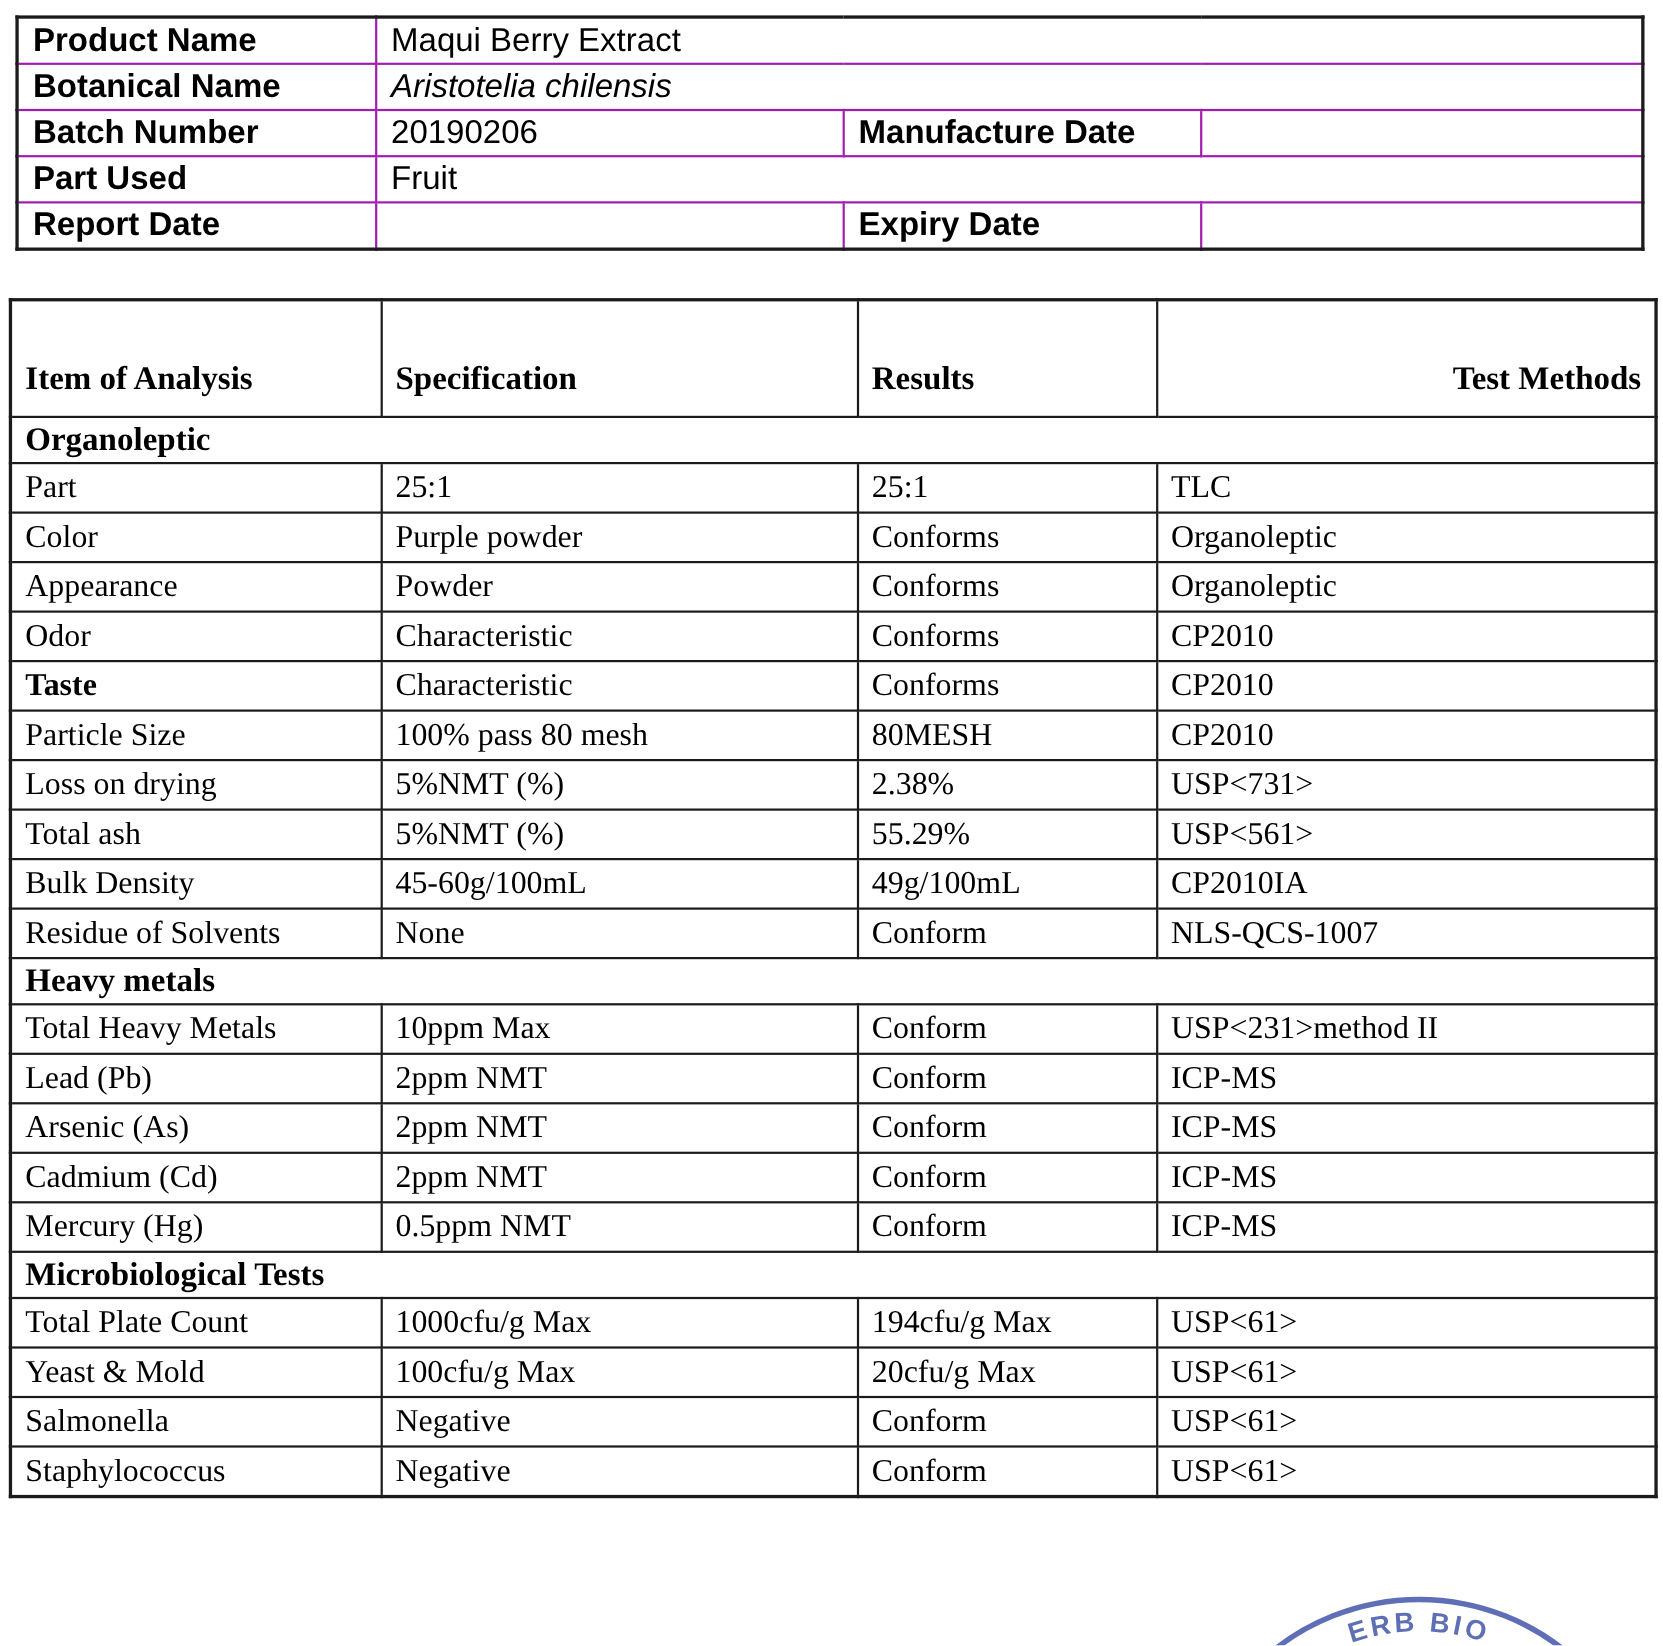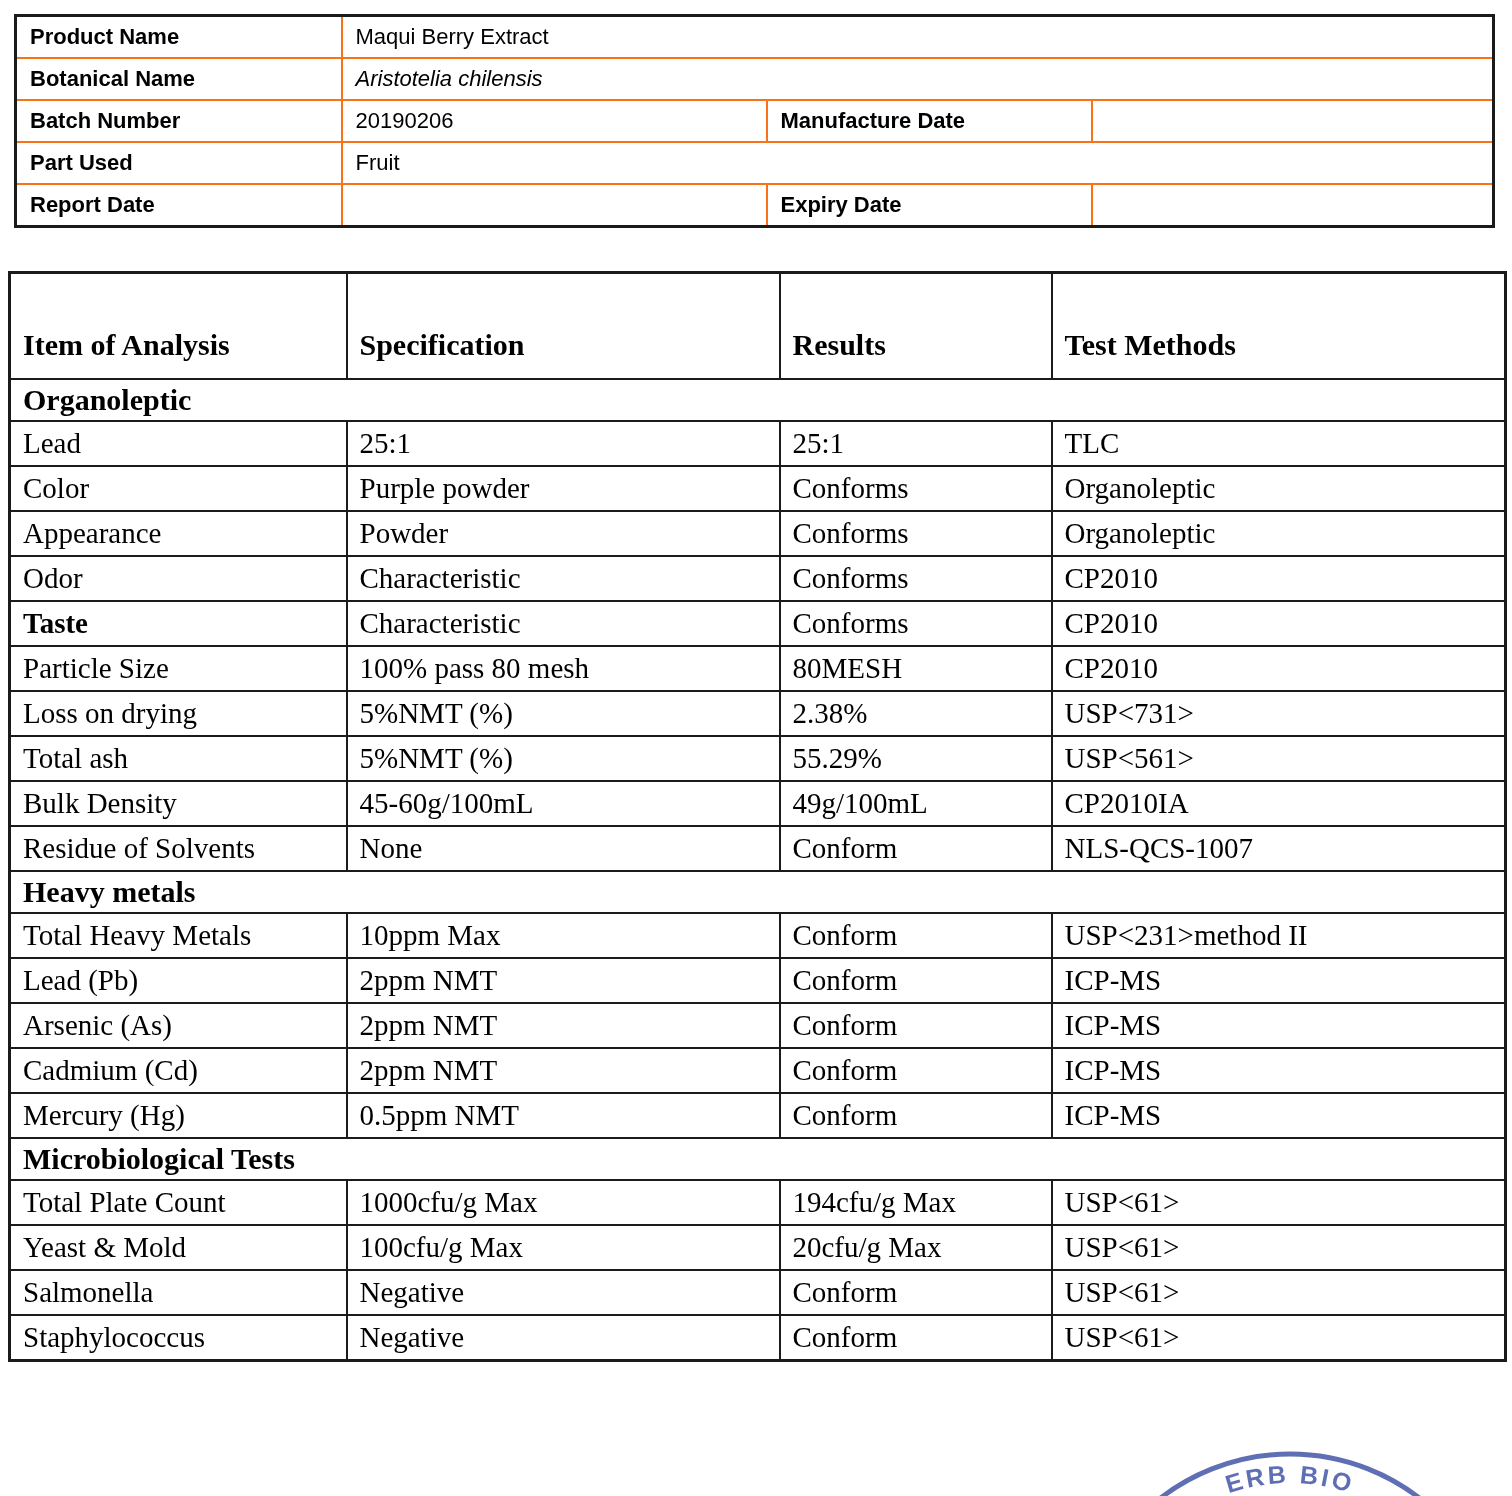--- a/index.html
+++ b/index.html
@@ -12,23 +12,23 @@
     font-family: "Liberation Sans", sans-serif;
   }
   table { border-collapse: collapse; table-layout: fixed; background: #fff; }
 
   
   .info-table {
     position: absolute; left: 14px; top: 14px; width: 1478px;
     border: 3px solid #1b1b1b;
   }
   .info-table th, .info-table td {
-    border: 2px solid #f97316;
+    border: 2px solid #a21caf;
     height: 40px;
-    font-size: 22px;
+    font-size: 30px;
     line-height: 40px;
     padding: 0 13px;
     vertical-align: middle;
     white-space: nowrap;
     overflow: hidden;
     text-align: left;
   }
   .info-table th { font-weight: bold; }
   .italic { font-style: italic; }
 
@@ -45,21 +45,21 @@
     white-space: nowrap;
     text-align: left;
   }
   .analysis-table thead th {
     height: 88px;
     vertical-align: bottom;
     padding-bottom: 16px;
     font-size: 30px;
     font-weight: bold;
   }
-  .analysis-table thead th.center { text-align: left; }
+  .analysis-table thead th.center { text-align: right; }
   .section-row td {
     height: 40px; line-height: 40px;
     font-weight: bold; font-size: 30px;
   }
   .data-row td {
     height: 43px; line-height: 43px;
     font-size: 29px;
   }
   .method-cell { text-align: center; }
   .bold-item { font-weight: bold; }
@@ -118,21 +118,21 @@
       <th>Specification</th>
       <th>Results</th>
       <th class="center">Test Methods</th>
     </tr>
   </thead>
   <tbody>
     <tr class="section-row">
       <td colspan="4">Organoleptic</td>
     </tr>
     <tr class="data-row">
-      <td>Lead</td>
+      <td>Part</td>
       <td>25:1</td>
       <td>25:1</td>
       <td class="method-cell">TLC</td>
     </tr>
     <tr class="data-row">
       <td>Color</td>
       <td>Purple powder</td>
       <td>Conforms</td>
       <td class="method-cell">Organoleptic</td>
     </tr>

